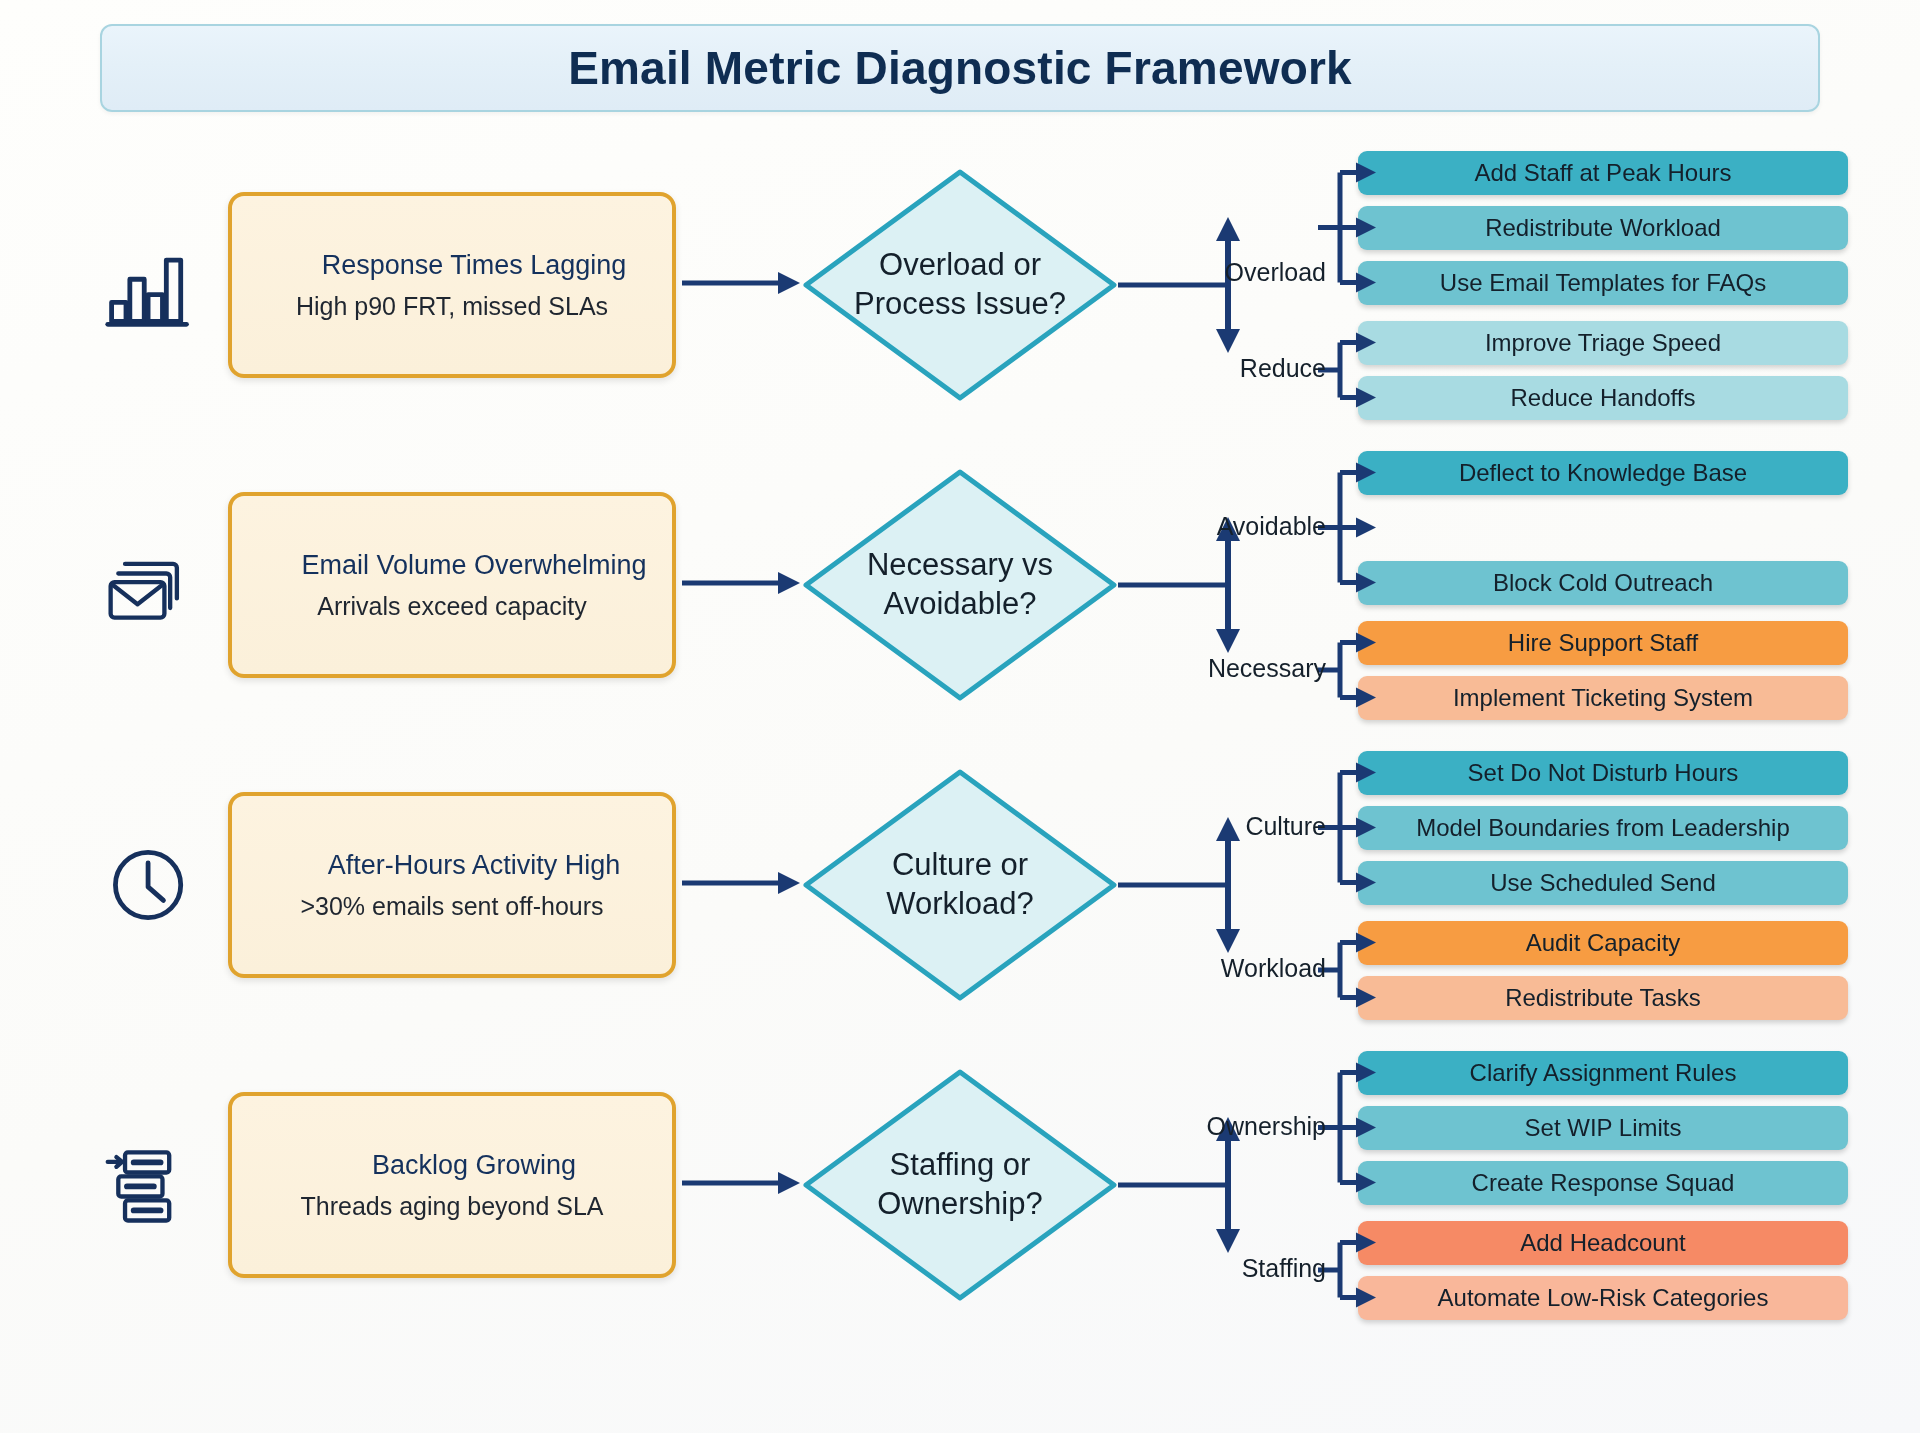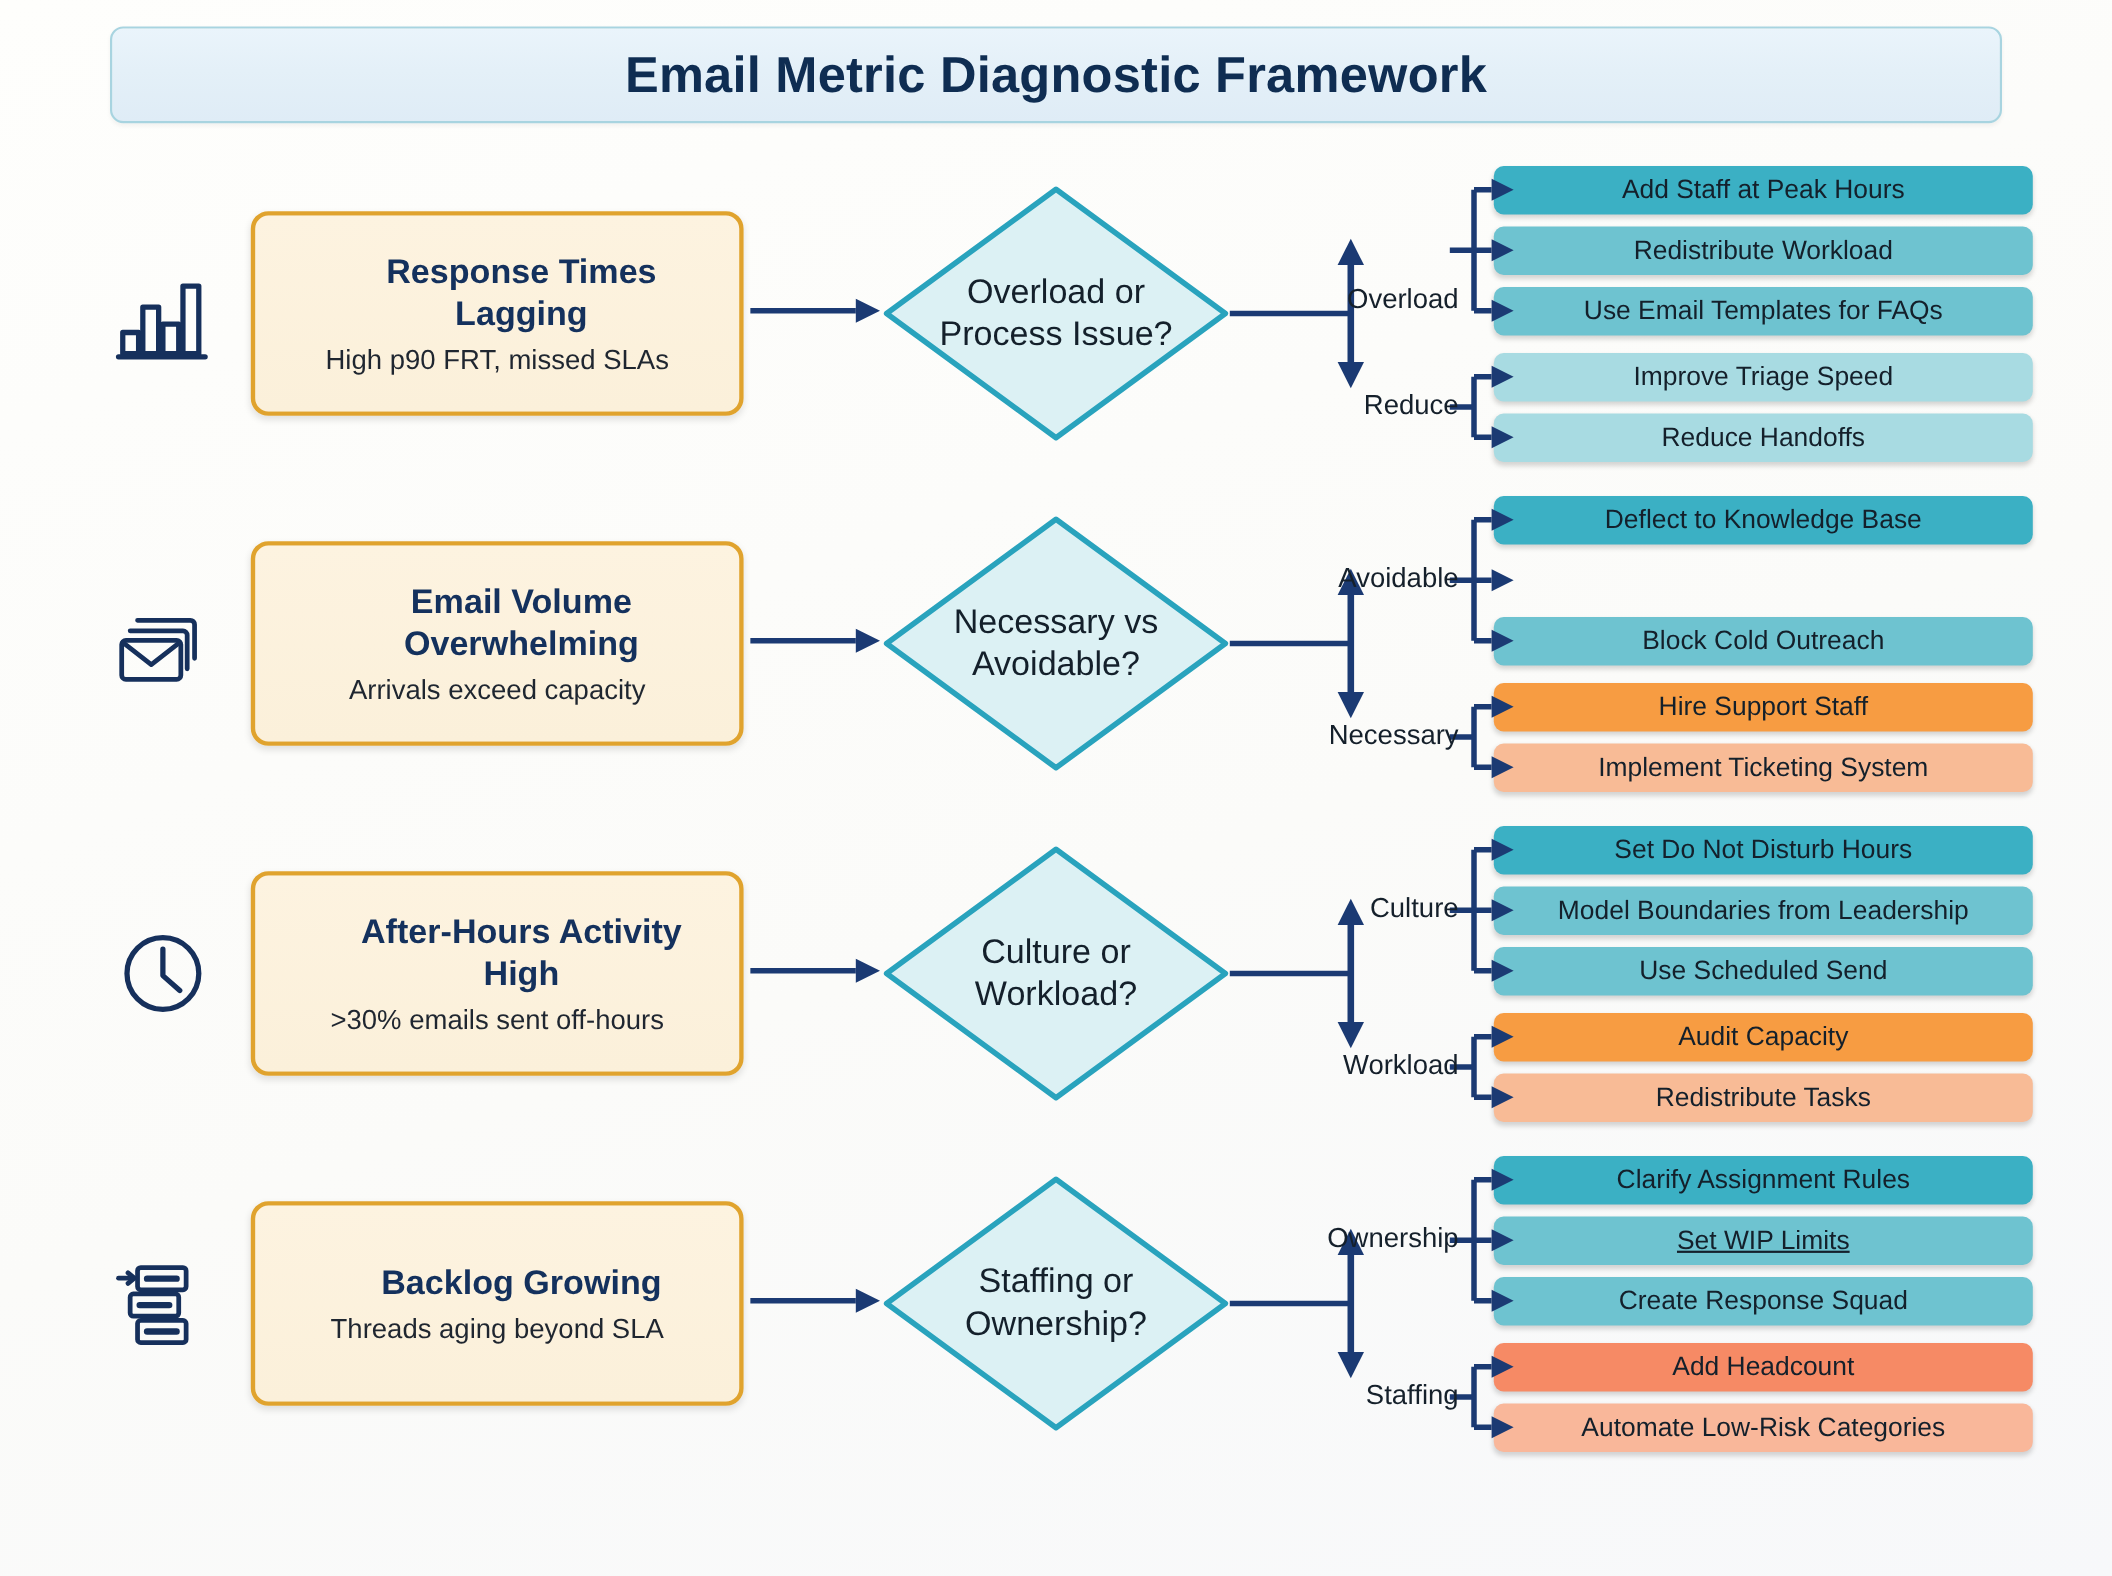--- a/index.html
+++ b/index.html
@@ -56,21 +56,21 @@
     width: 448px; min-height: 186px;
     border: 4px solid #e0a32e;
     border-radius: 16px;
     background: linear-gradient(180deg,#fdf3e0 0%,#fbf0da 100%);
     box-shadow: 0 3px 7px rgba(0,0,0,.11);
     display: flex; flex-direction: column;
     align-items: center; justify-content: center;
     padding: 14px 18px;
   }
   .problem-title {
-    font-size: 31px; font-weight: bold;
+    font-size: 27px; font-weight: normal;
     color: #14315d; text-align: center;
     line-height: 1.20;
     margin-left: 44px;
   }
   .problem-sub {
     margin-top: 9px;
     font-size: 25px; color: #1f2630;
     text-align: center; line-height: 1.2;
   }
 
@@ -319,21 +319,21 @@
         <div class="diamond-wrap">
           <svg viewBox="0 0 320 238">
       <polygon points="160,6 314,119 160,232 6,119" fill="#dcf1f4" stroke="#29a3bd" stroke-width="5" stroke-linejoin="round"></polygon>
     </svg>
           <div class="diamond-label">
             <span>Staffing or<br>Ownership?</span>
           </div>
         </div>
         <div class="actions">
           <div class="action-box" style="top: 0.5px; background: rgb(59, 176, 196);">Clarify Assignment Rules</div>
-          <div class="action-box" style="top: 55.5px; background: rgb(110, 195, 208); text-decoration: underline;">Set WIP Limits</div>
+          <div class="action-box" style="top: 55.5px; background: rgb(110, 195, 208);">Set WIP Limits</div>
           <div class="action-box" style="top: 110.5px; background: rgb(110, 195, 208);">Create Response Squad</div>
           <div class="action-box" style="top: 170.5px; background: rgb(246, 138, 101);">Add Headcount</div>
           <div class="action-box" style="top: 225.5px; background: rgb(249, 183, 154);">Automate Low-Risk Categories</div>
         </div>
         <div class="connector"><svg width="360" height="270" viewBox="0 0 360 270" overflow="visible">
             <line x1="0" y1="135" x2="110" y2="135" stroke="#1b3a73" stroke-width="5"></line>
             <line x1="110" y1="87" x2="110" y2="183" stroke="#1b3a73" stroke-width="6"></line>
             <path d="M98 91 L110 67 L122 91 Z" fill="#1b3a73"></path>
             <path d="M98 179 L110 203 L122 179 Z" fill="#1b3a73"></path>
             <line x1="222" y1="22.5" x2="222" y2="132.5" stroke="#1b3a73" stroke-width="5"></line>

